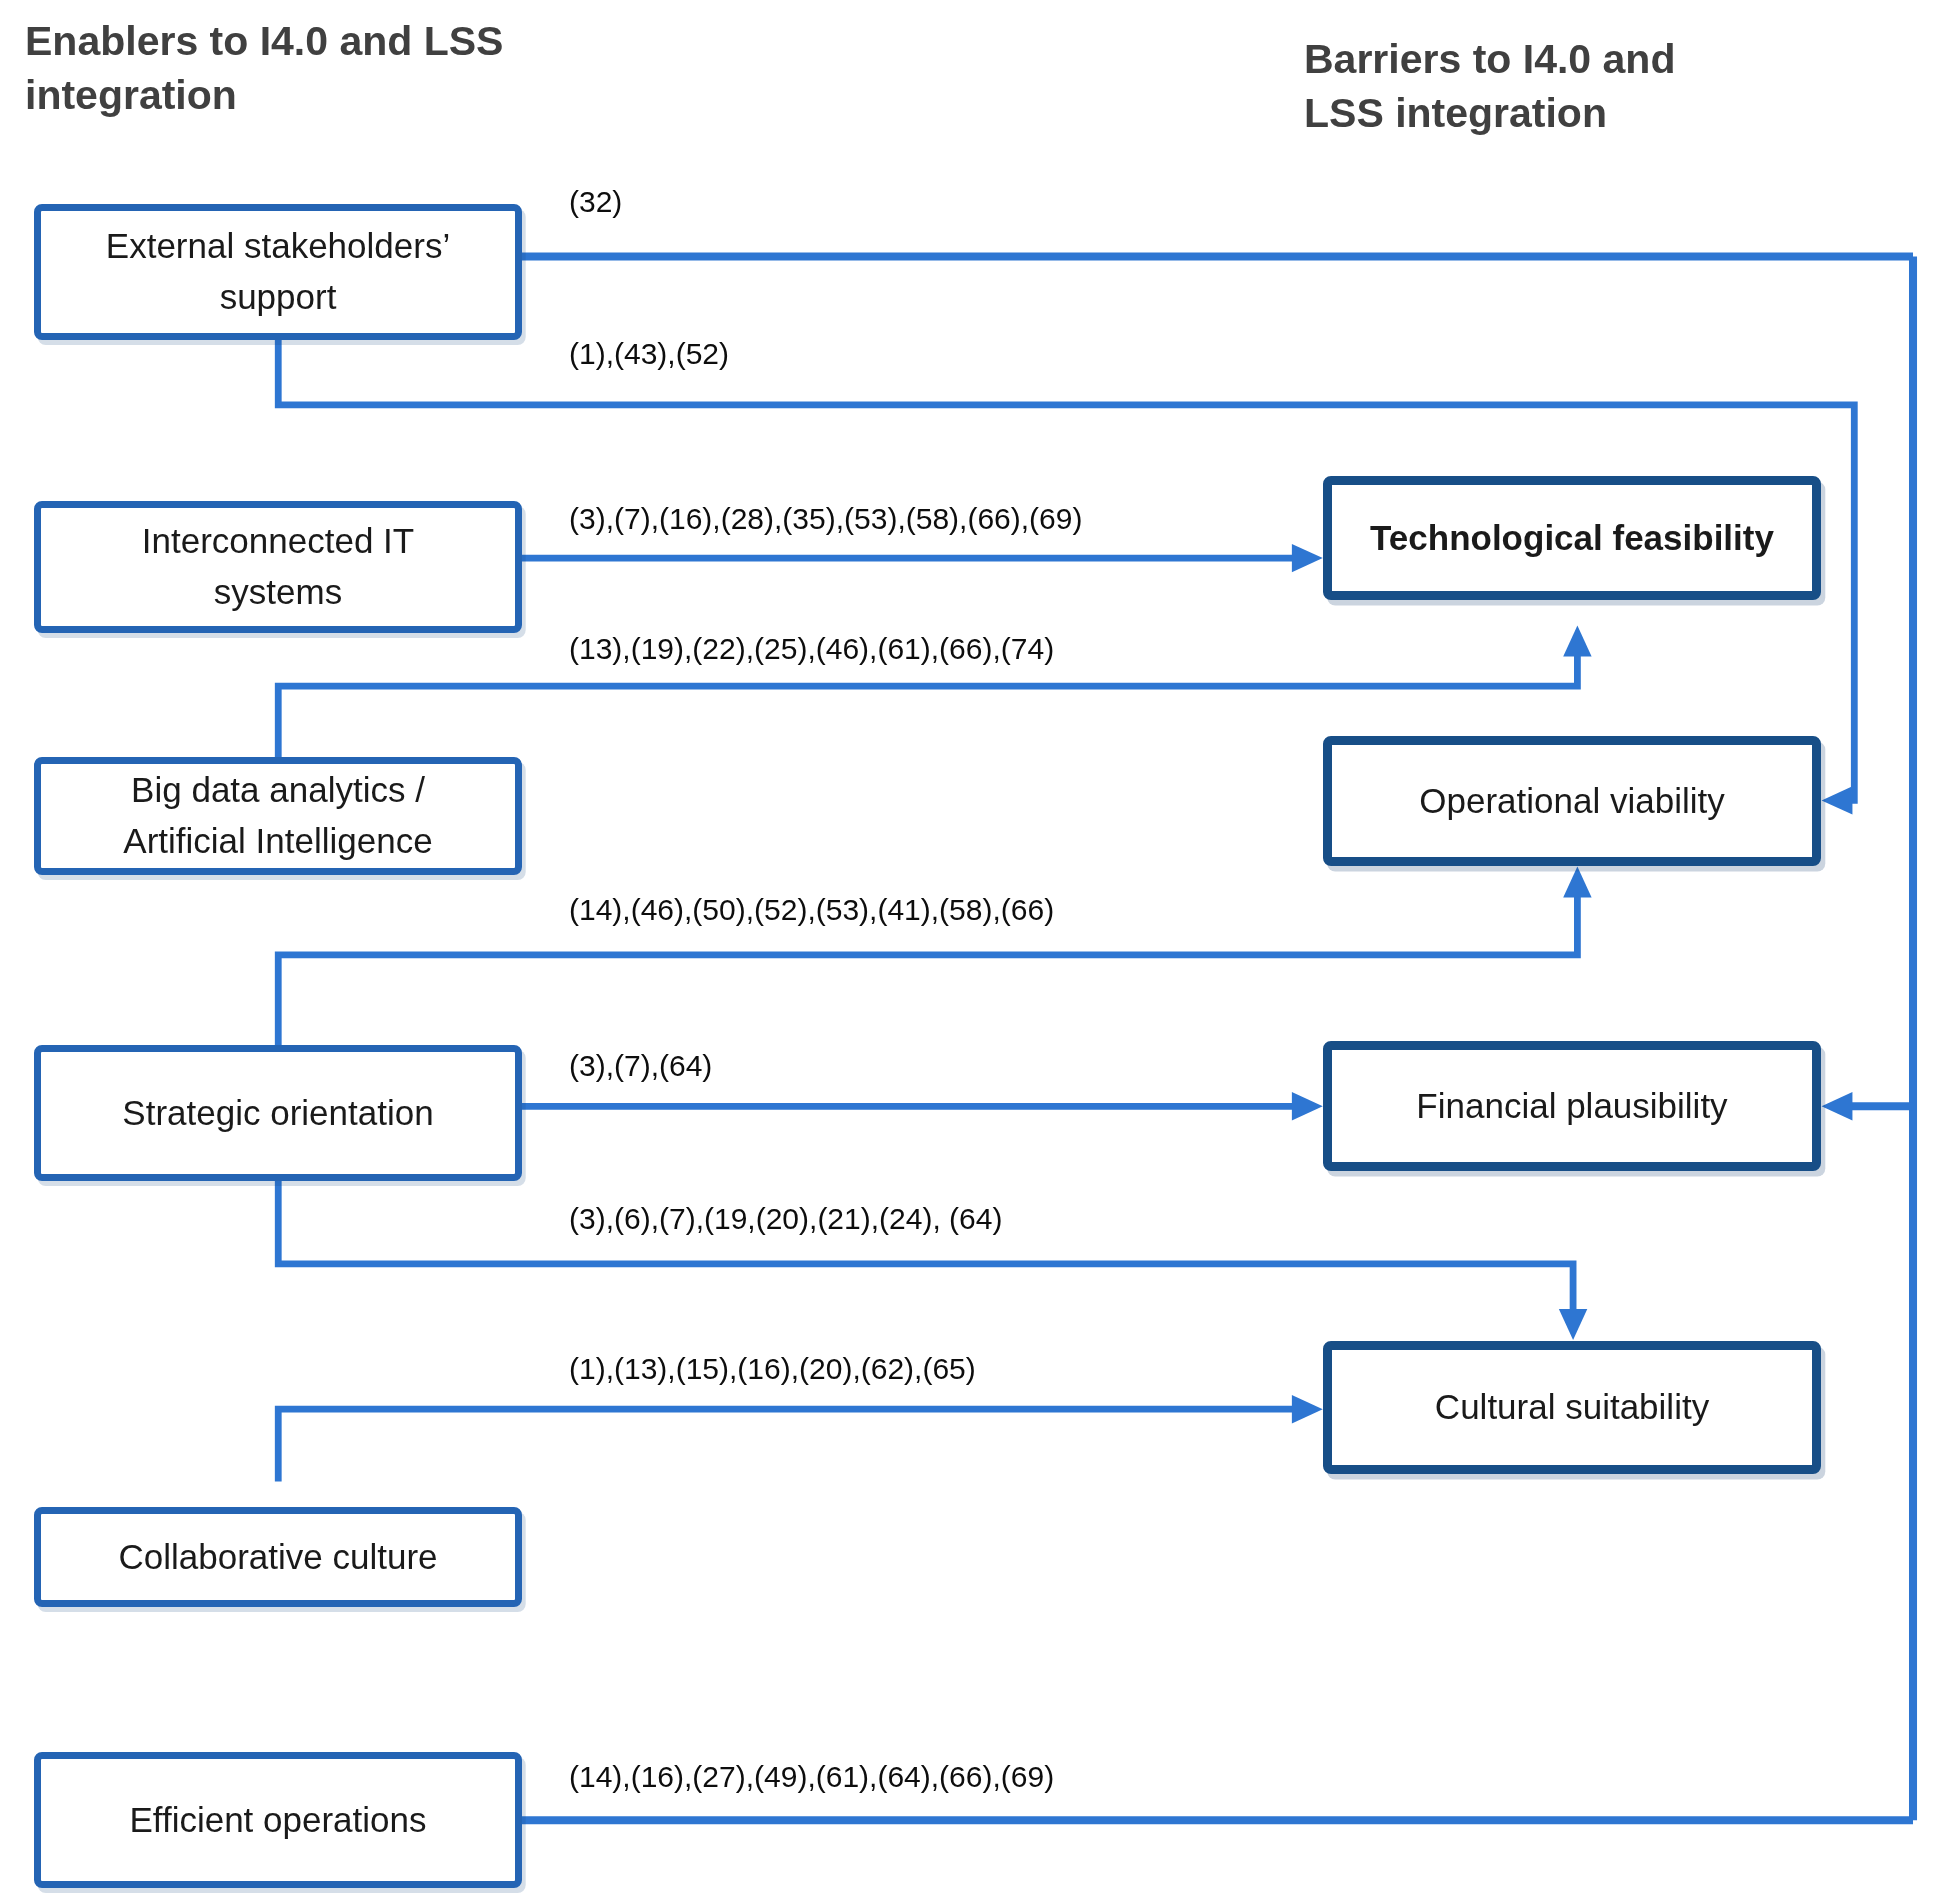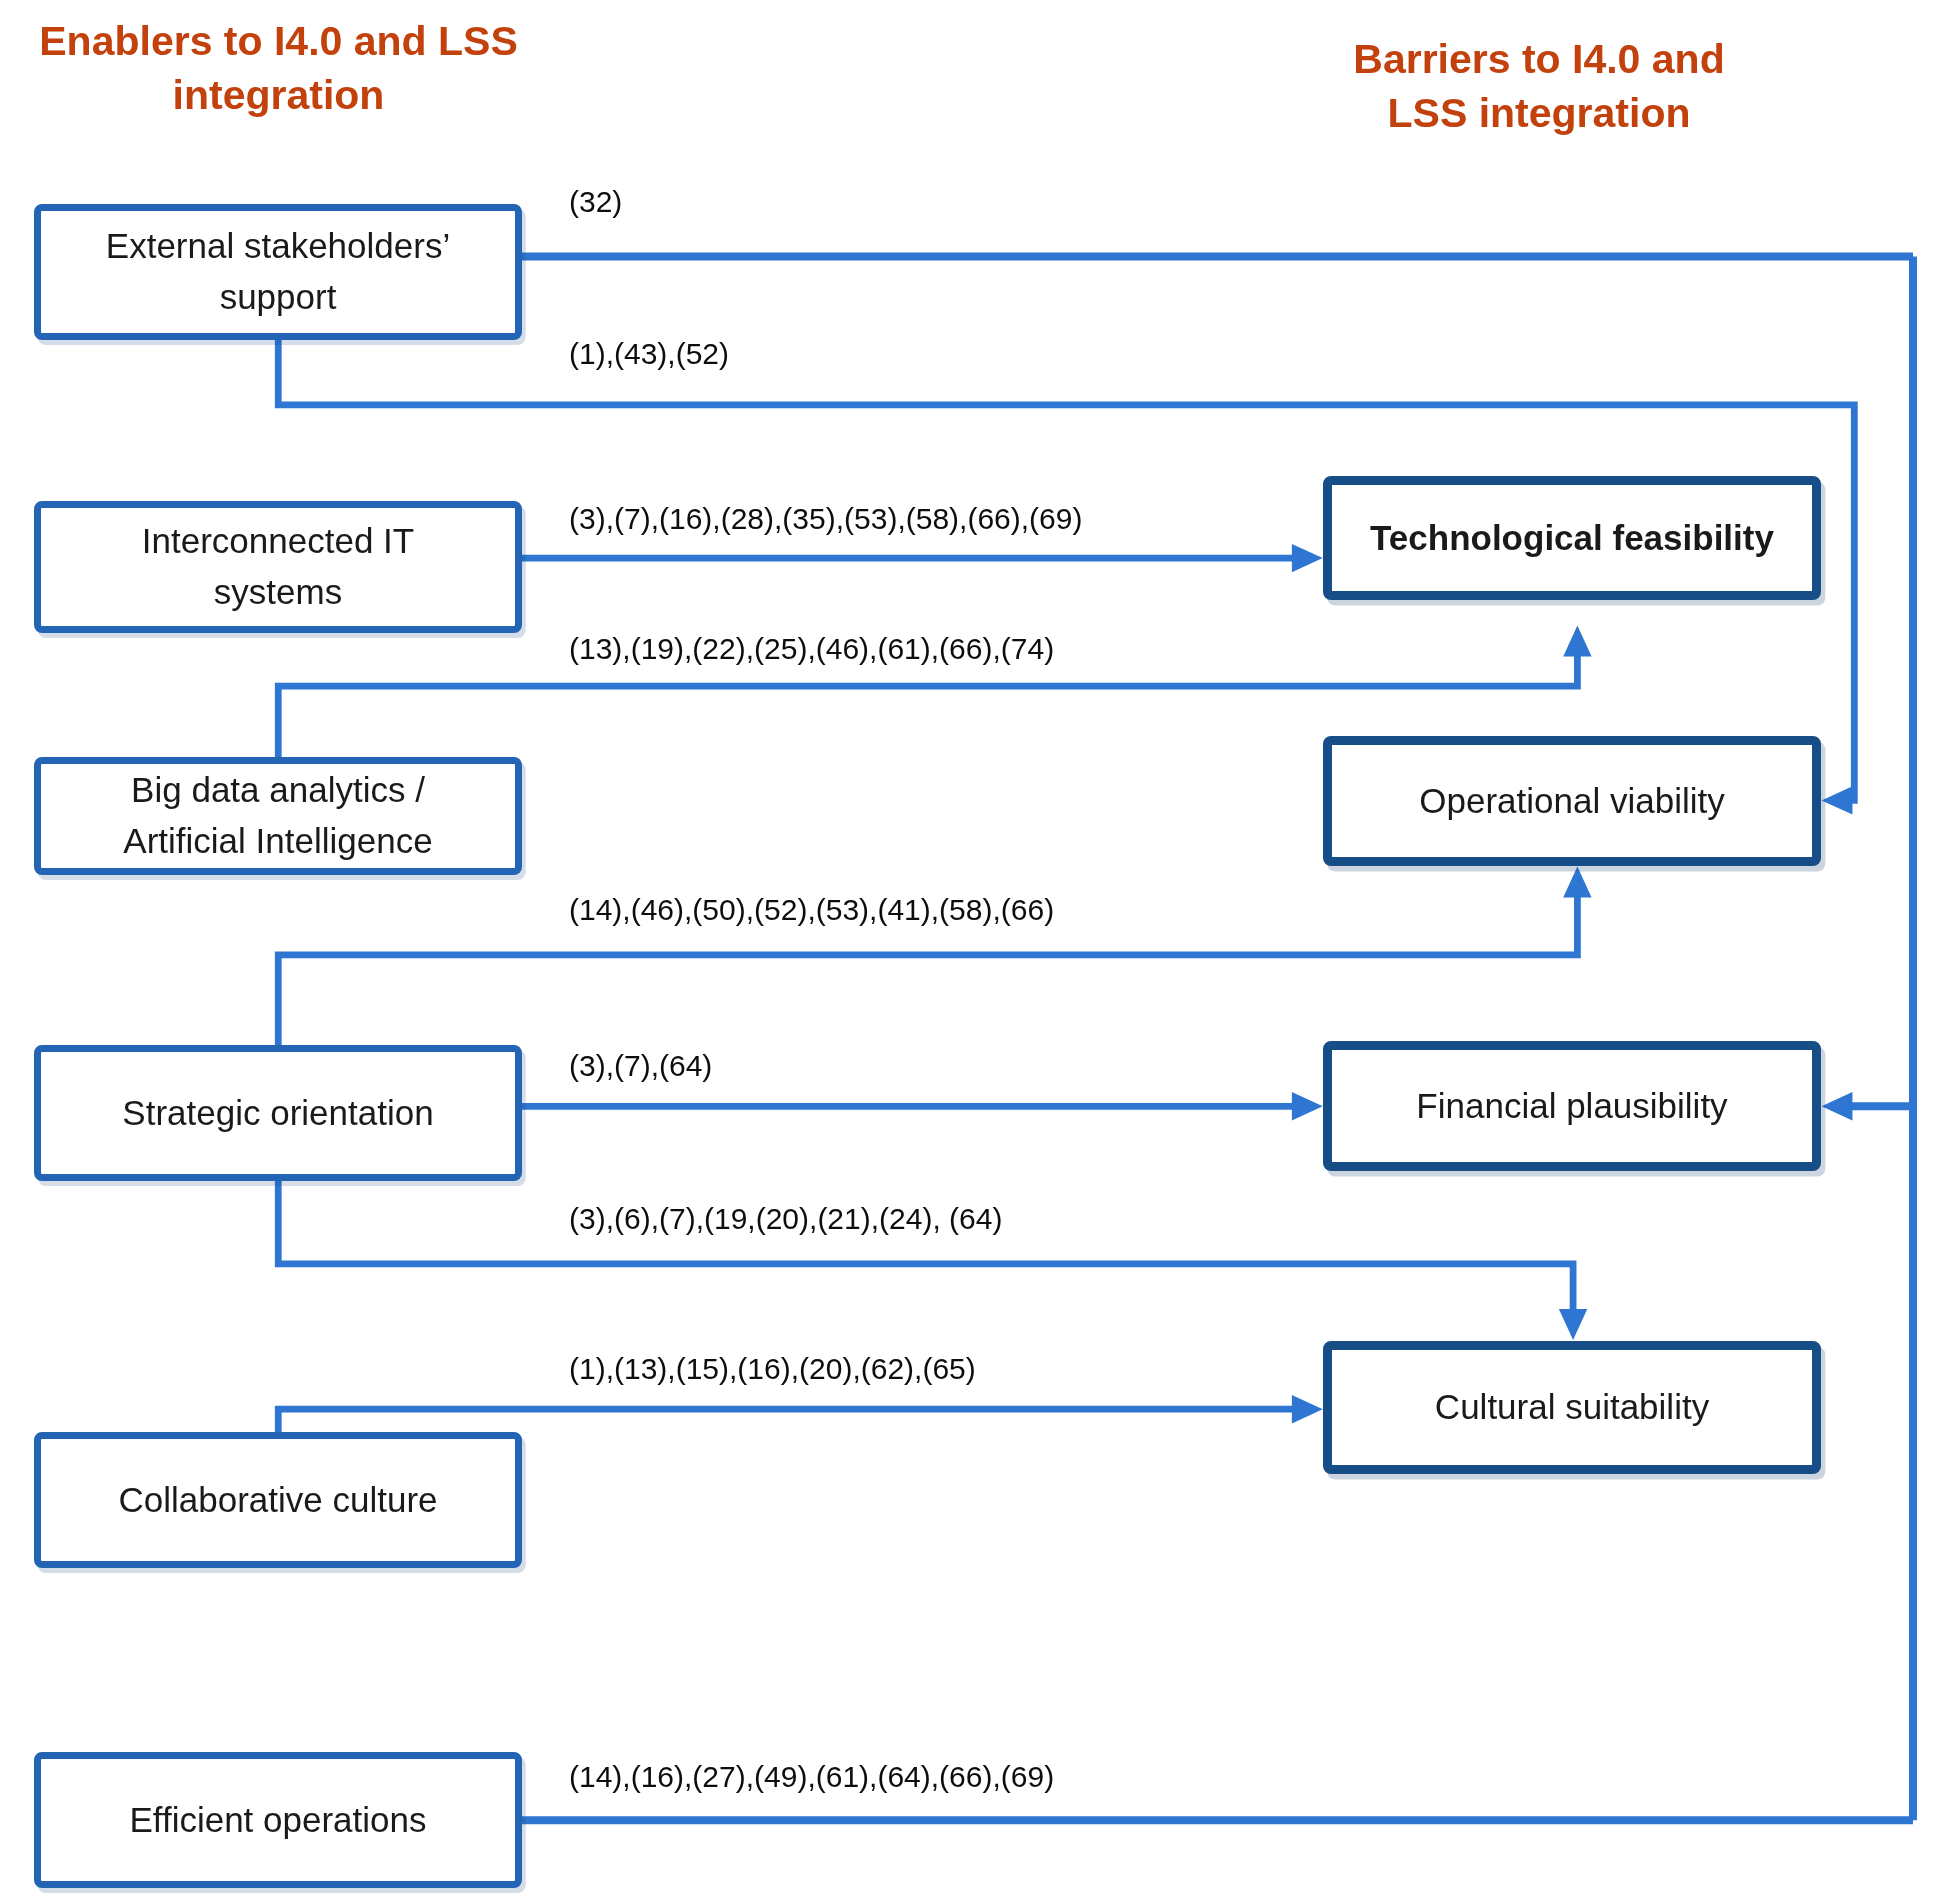--- a/index.html
+++ b/index.html
@@ -11,22 +11,21 @@
     background:#ffffff;
     font-family:"Liberation Sans", sans-serif;
     color:#111111;
     overflow:hidden;
   }
   .hdr{
     position:absolute;
     font-weight:700;
     font-size:41px;
     line-height:1.32;
-    text-align:center;
-    color:#c2410c;
+    color:#404040;
     white-space:pre-line;
   }
   .hdr-left{ left:25px; top:13.6px; width:507px; }
   .hdr-right{ left:1304px; top:32px; width:470px; }
 
   .node{
     position:absolute;
     box-sizing:border-box;
     background:#ffffff;
     display:flex;
@@ -115,21 +114,21 @@
   <div class="hdr hdr-right">Barriers to I4.0 and
 LSS integration</div>
 
   <div class="node enabler" style="top:204px;height:136px;">External stakeholders’
 support</div>
   <div class="node enabler" style="top:501px;height:132px;">Interconnected IT
 systems</div>
   <div class="node enabler" style="top:757px;height:118px;">Big data analytics /
 Artificial Intelligence</div>
   <div class="node enabler" style="top:1045px;height:136px;">Strategic orientation</div>
-  <div class="node enabler" style="top:1432px;height:136px;">Collaborative culture</div>
+  <div class="node enabler" style="top:1507px;height:100px;">Collaborative culture</div>
   <div class="node enabler" style="top:1752px;height:136px;">Efficient operations</div>
 
   <div class="node barrier" style="top:476px;height:124px;font-weight:bold;">Technological feasibility</div>
   <div class="node barrier" style="top:736px;height:130px;">Operational viability</div>
   <div class="node barrier" style="top:1041px;height:130px;">Financial plausibility</div>
   <div class="node barrier" style="top:1341px;height:133px;">Cultural suitability</div>
 
   <div class="edge-label" style="top:185px;">(32)</div>
   <div class="edge-label" style="top:337px;">(1),(43),(52)</div>
   <div class="edge-label" style="top:502px;">(3),(7),(16),(28),(35),(53),(58),(66),(69)</div>

